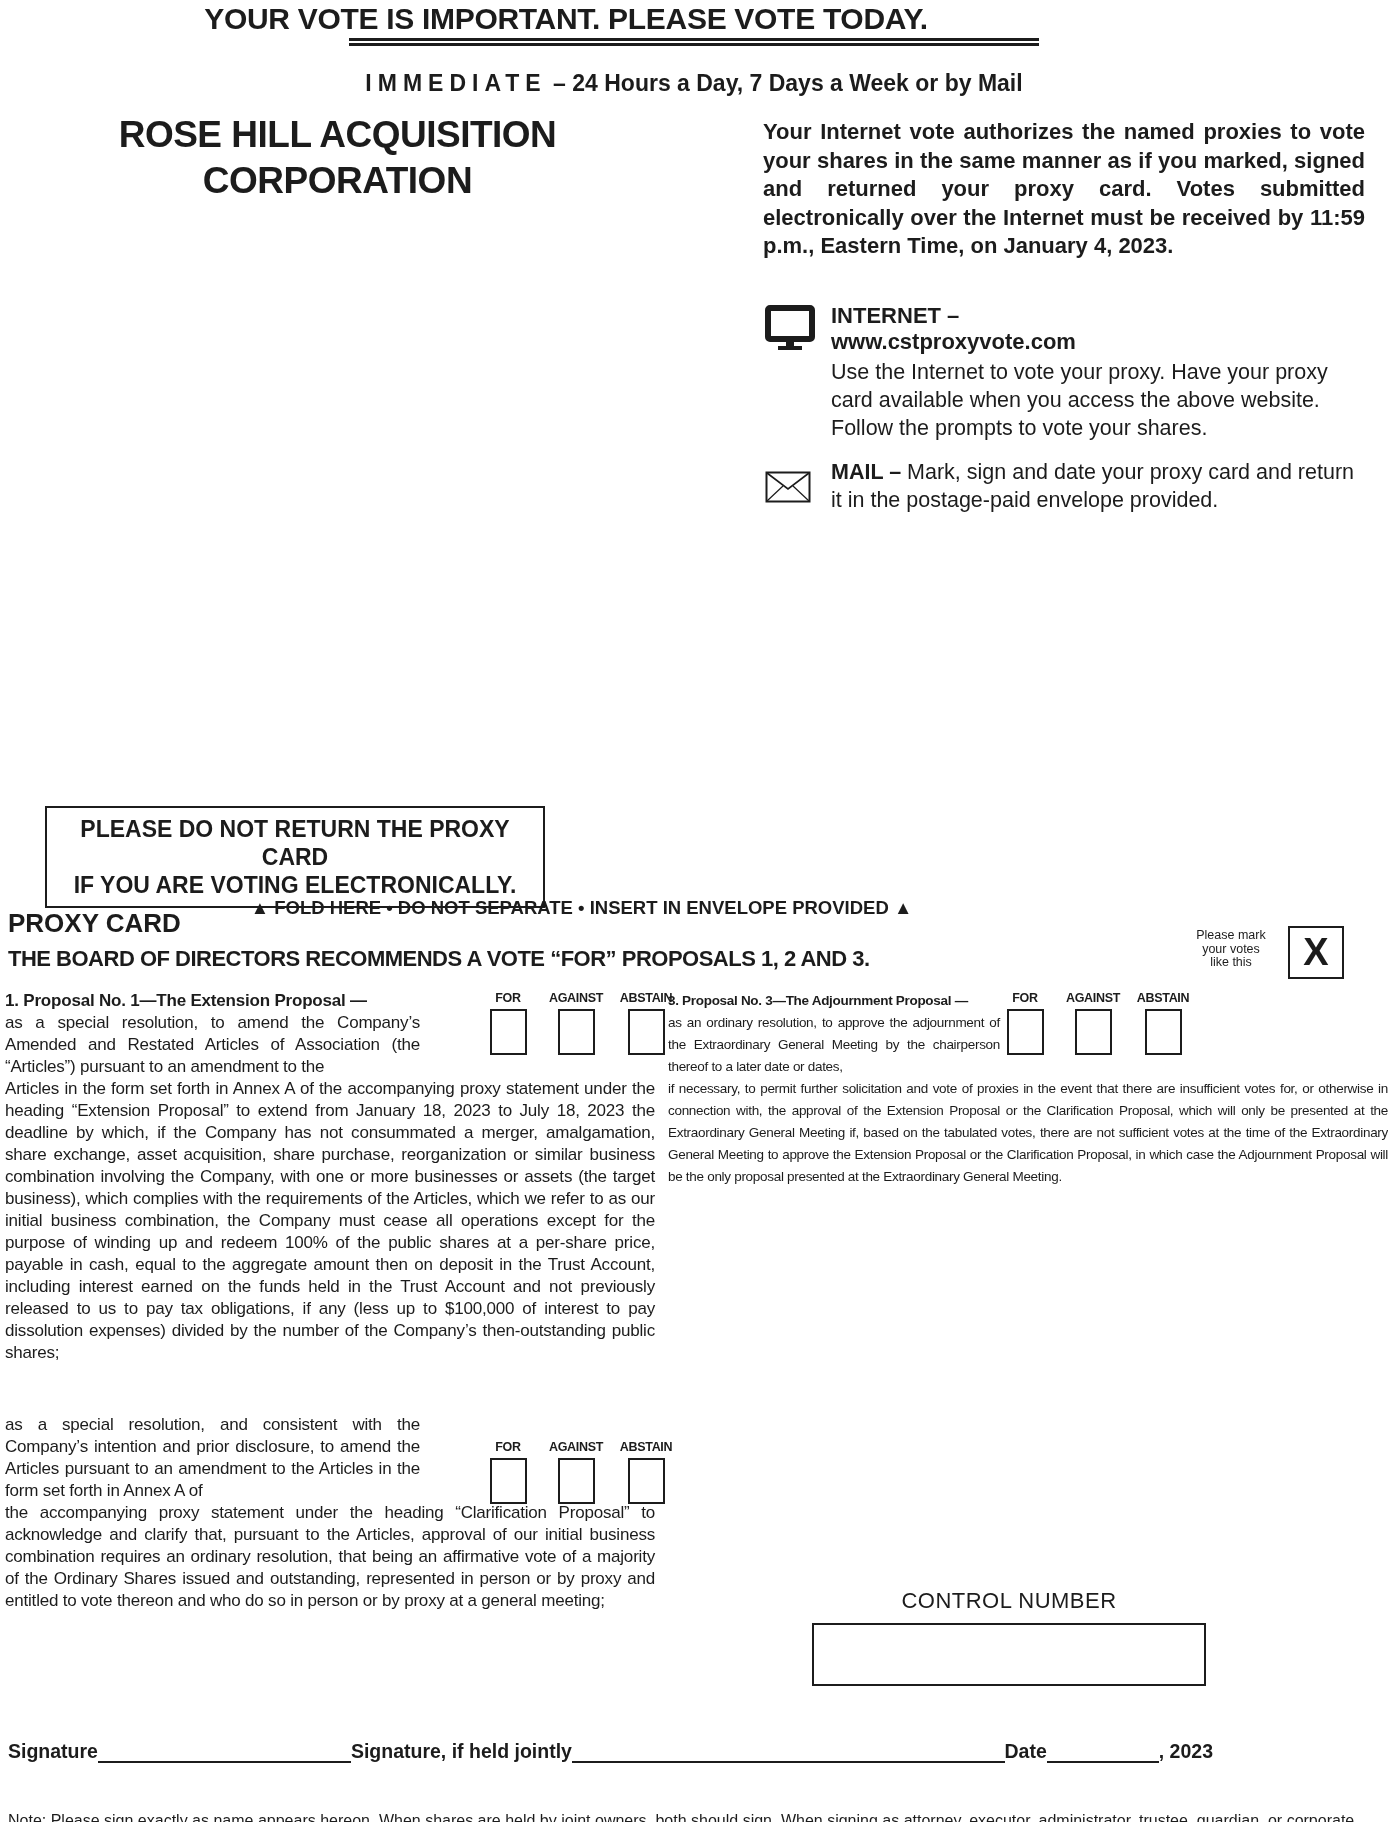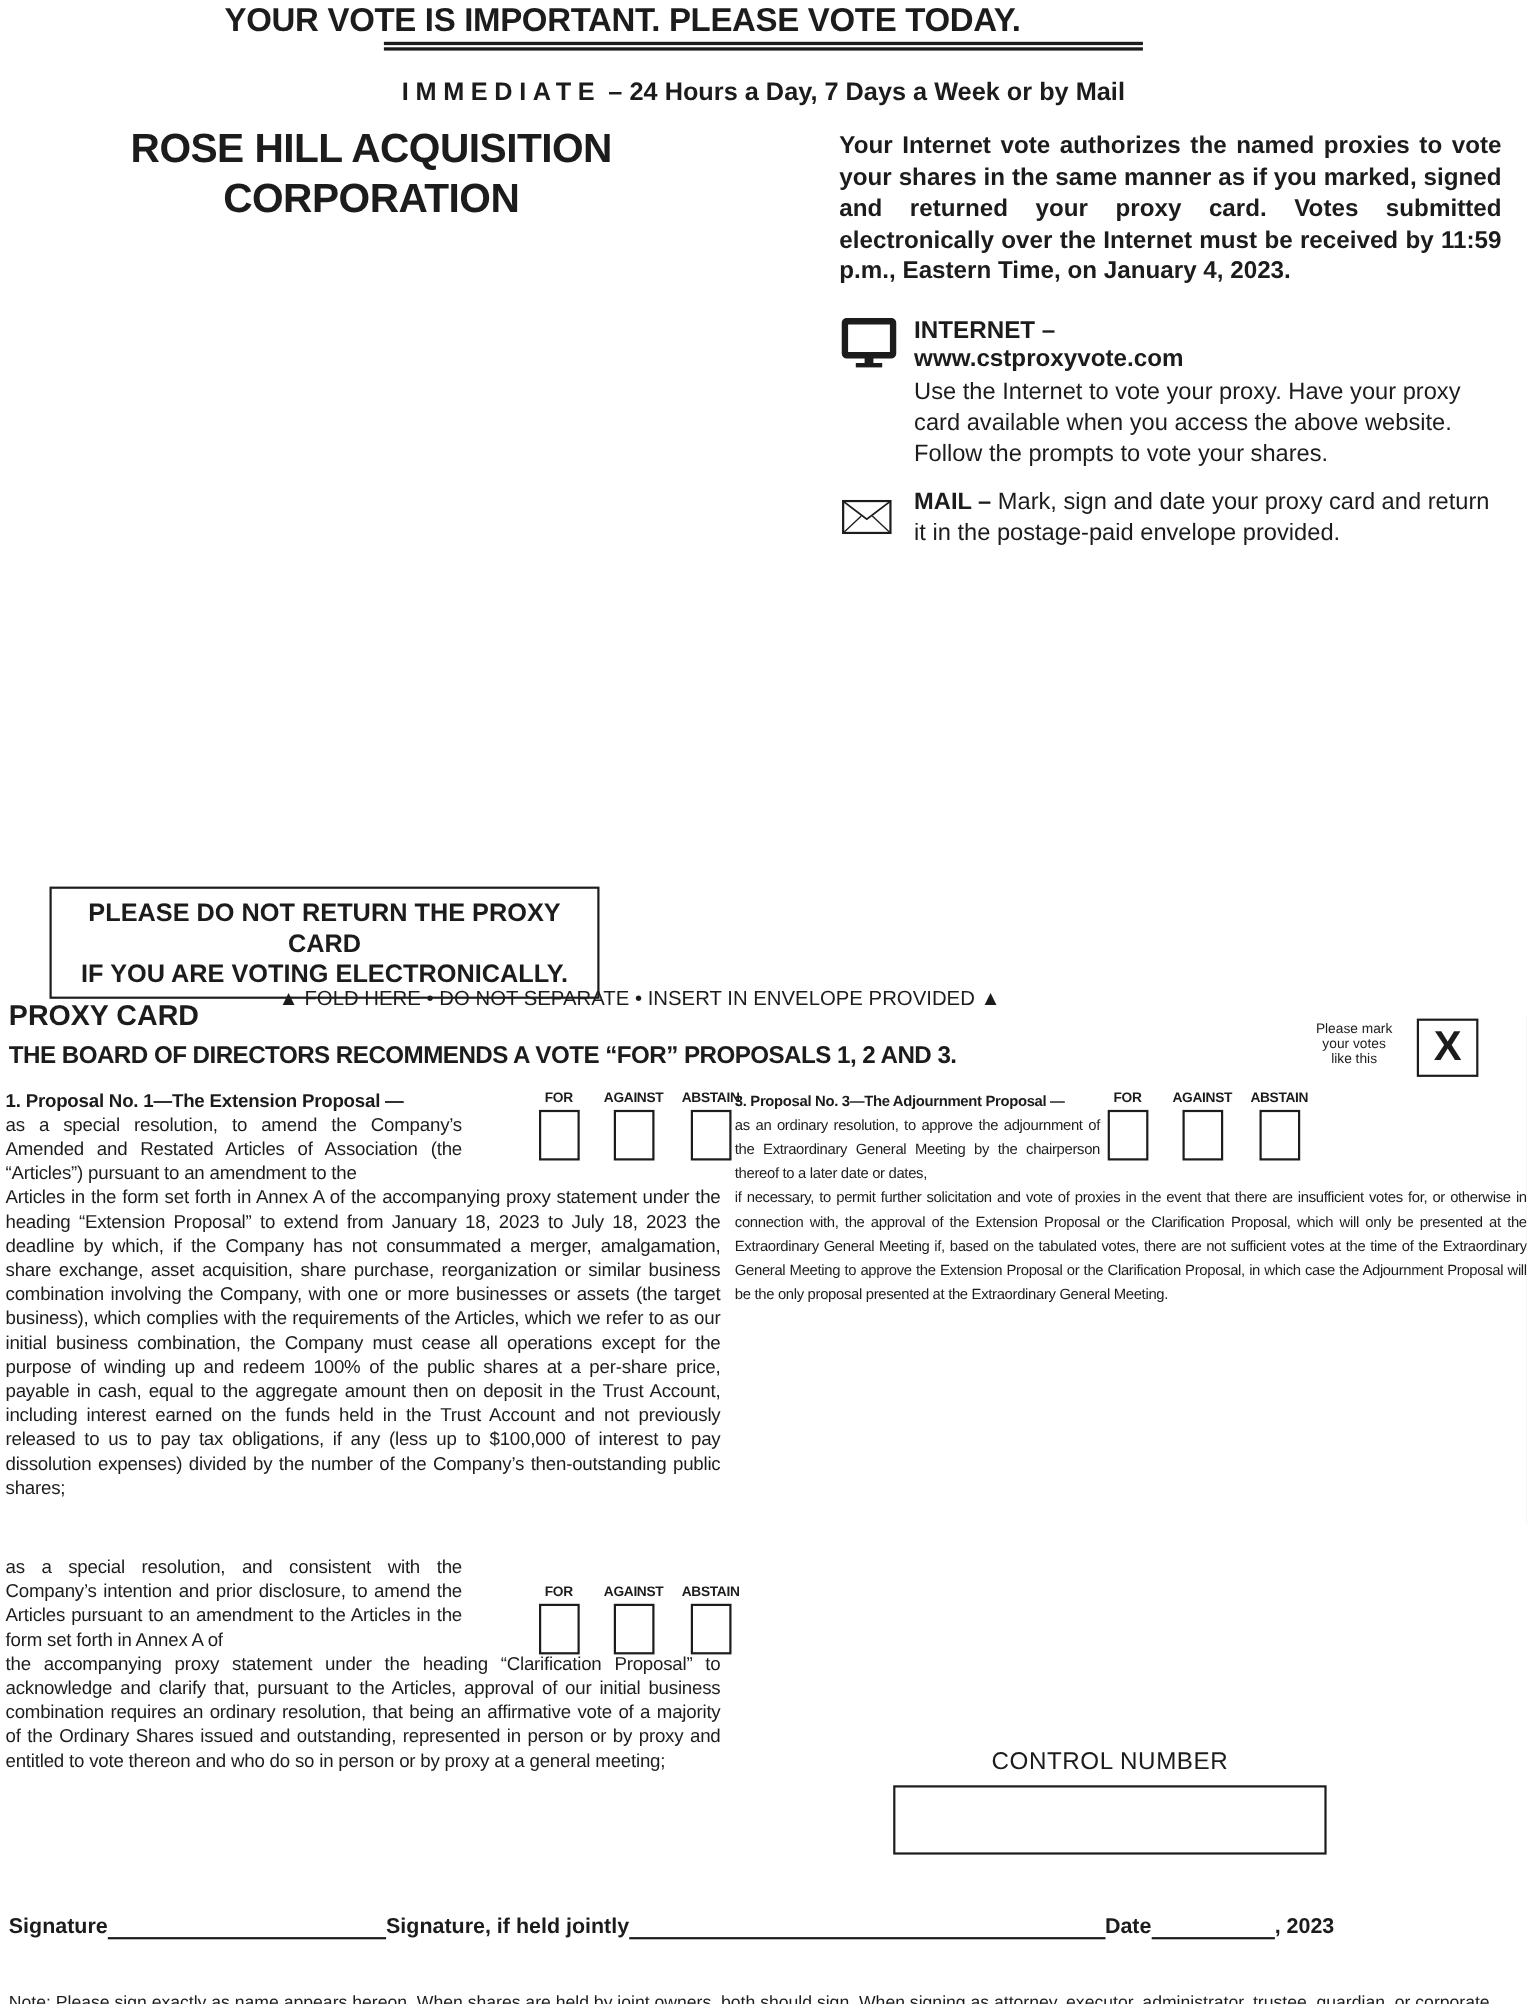--- a/index.html
+++ b/index.html
@@ -17,33 +17,33 @@
   .double-rule div { height:3px; background:#1c1c1c; margin-bottom:2px; }
   .sub1 { top:44px; left:0; width:1388px; text-align:center; font-size:23px; font-weight:bold; }
   .sub2 { top:70px; left:0; width:1388px; text-align:center; font-size:23px; font-weight:bold; }
   .lsp { letter-spacing:6px; }
 
   .company { top:112px; left:40px; width:595px; text-align:center;
     font-size:37px; font-weight:bold; line-height:46px; letter-spacing:-0.5px; }
 
   .right-col { top:118px; left:763px; width:602px; }
   .intro { font-size:22px; font-weight:bold; line-height:28.5px; text-align:justify; }
-  .channel { display:flex; margin-top:26px; padding-left:2px; }
+  .channel { display:flex; margin-top:42px; padding-left:2px; }
   .ch-icon { width:50px; flex:none; margin-right:16px; padding-top:2px; }
   .ch-head { font-size:22px; font-weight:bold; line-height:26px; }
   .ch-body { font-size:21.5px; line-height:28px; margin-top:3px; }
   .mail-text { font-size:21.5px; line-height:28px; }
   .mail { margin-top:16px;align-items:center; }
   .mail .ch-icon { padding-top:6px; }
 
   .notice-box { top:806px; left:45px; width:500px; border:2.5px solid #1c1c1c;
     text-align:center; font-weight:bold; font-size:23px; line-height:28px; padding:7px 2px; }
 
   .fold-line { top:897px; left:0; width:1163px; text-align:center;
-    font-size:18.5px; font-weight:normal; }
+    font-size:18.5px; font-weight:bold; }
   .proxy-card-label { top:908px; left:8px; font-size:26px; font-weight:bold; }
   .recommendation { top:946px; left:8px; font-size:22px; font-weight:bold; letter-spacing:-0.5px; }
 
   .pm-text { top:929px; left:1178px; width:106px; text-align:center;
     font-size:12.5px; line-height:13.5px; }
   .pm-box { top:926px; left:1288px; width:56px; height:53px; border:2px solid #1c1c1c;
     display:flex; align-items:center; justify-content:center;
     font-size:38px; font-weight:bold; }
 
   .proposals { top:990px; left:5px; width:1383px; }

